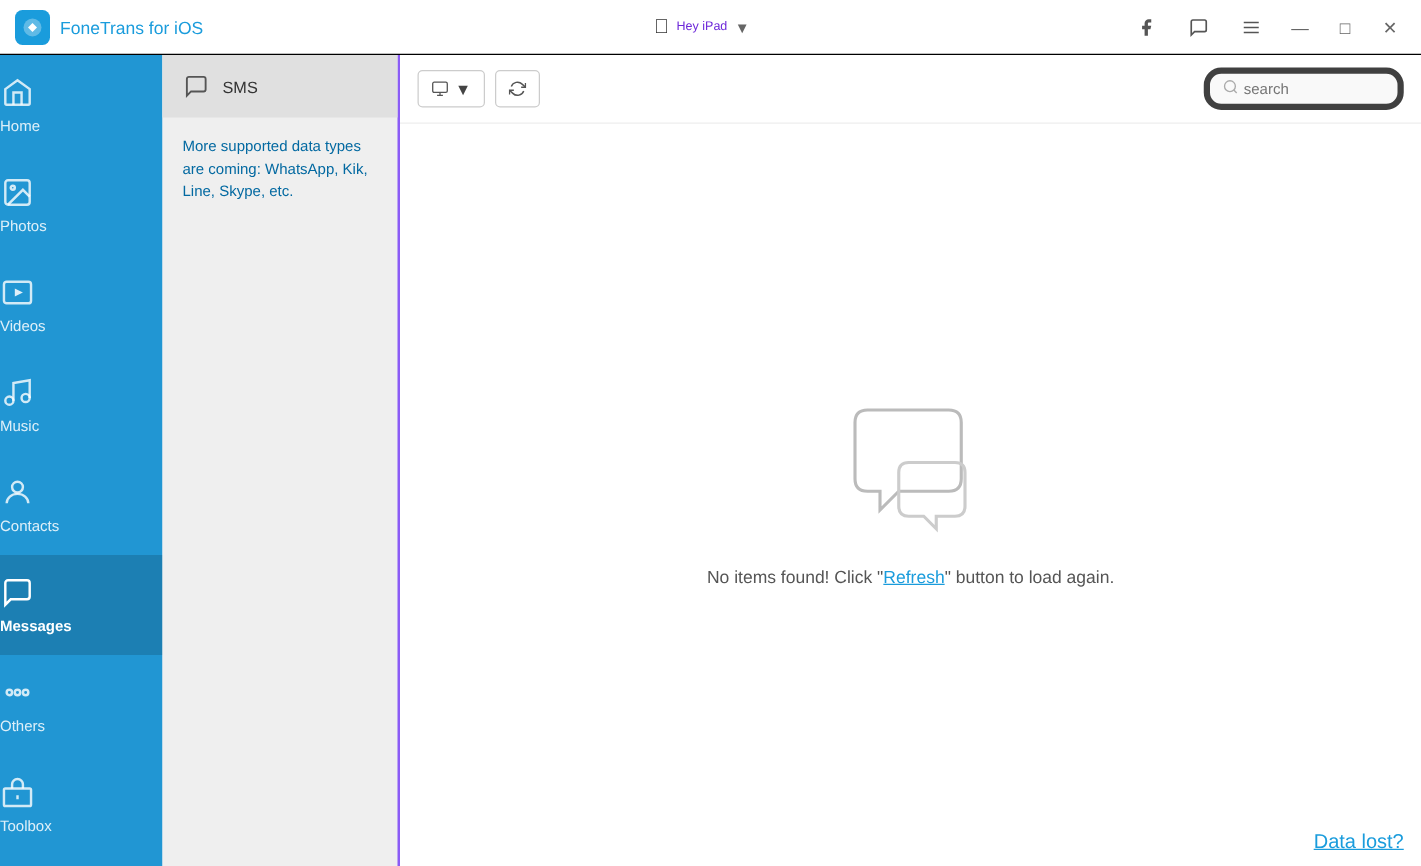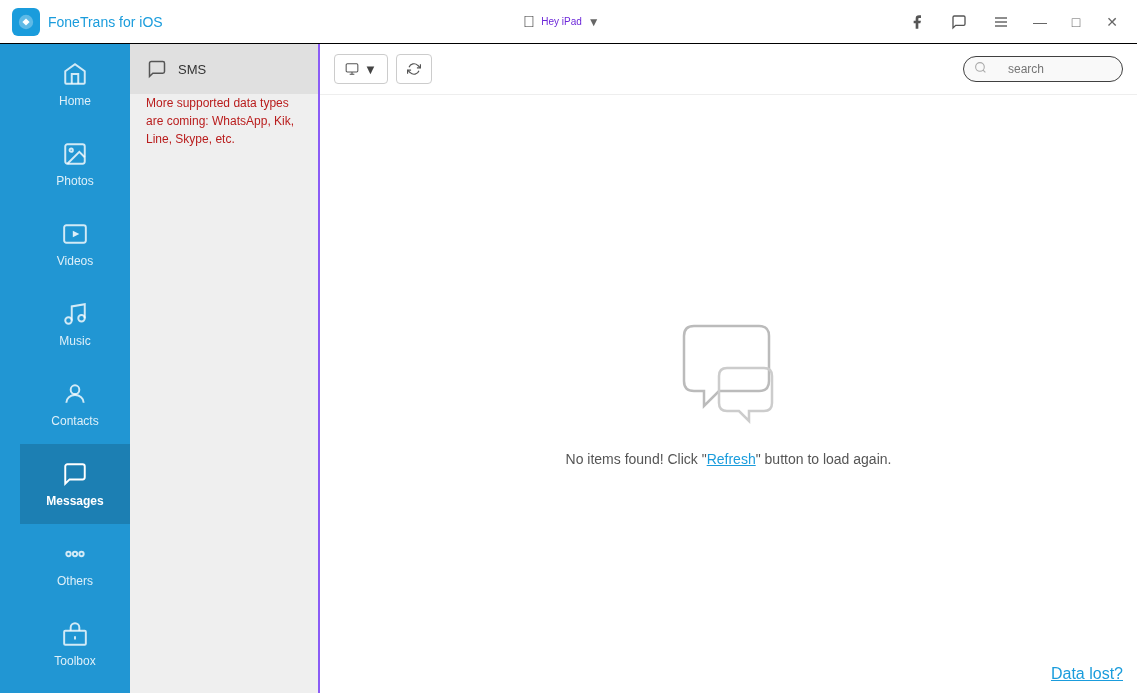--- a/index.html
+++ b/index.html
@@ -98,29 +98,28 @@
     .sidebar {
       width: 130px;
       background: #2196d3;
       display: flex;
       flex-direction: column;
       flex-shrink: 0;
     }
     .sidebar-item {
       display: flex;
       flex-direction: column;
-      align-items: center;
+      align-items: flex-start;
       justify-content: center;
       height: 80px;
       cursor: pointer;
       color: rgba(255,255,255,0.8);
       font-size: 12px;
       gap: 6px;
       transition: background 0.15s;
-      margin-left: 20px;
     }
     .sidebar-item.active {
       background: rgba(0,0,0,0.15);
       color: #fff;
     }
     .sidebar-icon {
       width: 28px; height: 28px;
       display: flex; align-items: center; justify-content: center;
     }
     .sidebar-icon svg { width: 26px; height: 26px; fill: none; stroke: currentColor; stroke-width: 1.8; }
@@ -148,23 +147,23 @@
       background: #e0e0e0;
       font-weight: 500;
     }
     .submenu-icon {
       width: 22px; height: 22px;
       display: flex; align-items: center; justify-content: center;
       color: #555;
     }
     .submenu-icon svg { width: 20px; height: 20px; }
     .coming-soon-text {
-      padding: 0 16px;
+      padding: 14px 16px;
       font-size: 12px;
-      color: #b91c1c;
+      color: #0369a1;
       line-height: 1.5;
     }
 
     
     .content-area {
       flex: 1;
       display: flex;
       flex-direction: column;
       background: #fff;
       position: relative;
@@ -186,26 +185,25 @@
       color: #444;
       display: flex;
       align-items: center;
       gap: 5px;
       height: 30px;
     }
     .toolbar-spacer { flex: 1; }
     .search-box {
       display: flex;
       align-items: center;
-      border: 1px solid #404040;
+      border: 5px solid #404040;
       border-radius: 14px;
       padding: 4px 10px;
       width: 160px;
       background: #f9f9f9;
-      gap: 17px;
     }
     .search-input {
       border: none;
       background: none;
       outline: none;
       font-size: 12px;
       color: #666;
       width: 130px;
     }
     .search-icon-wrap {

